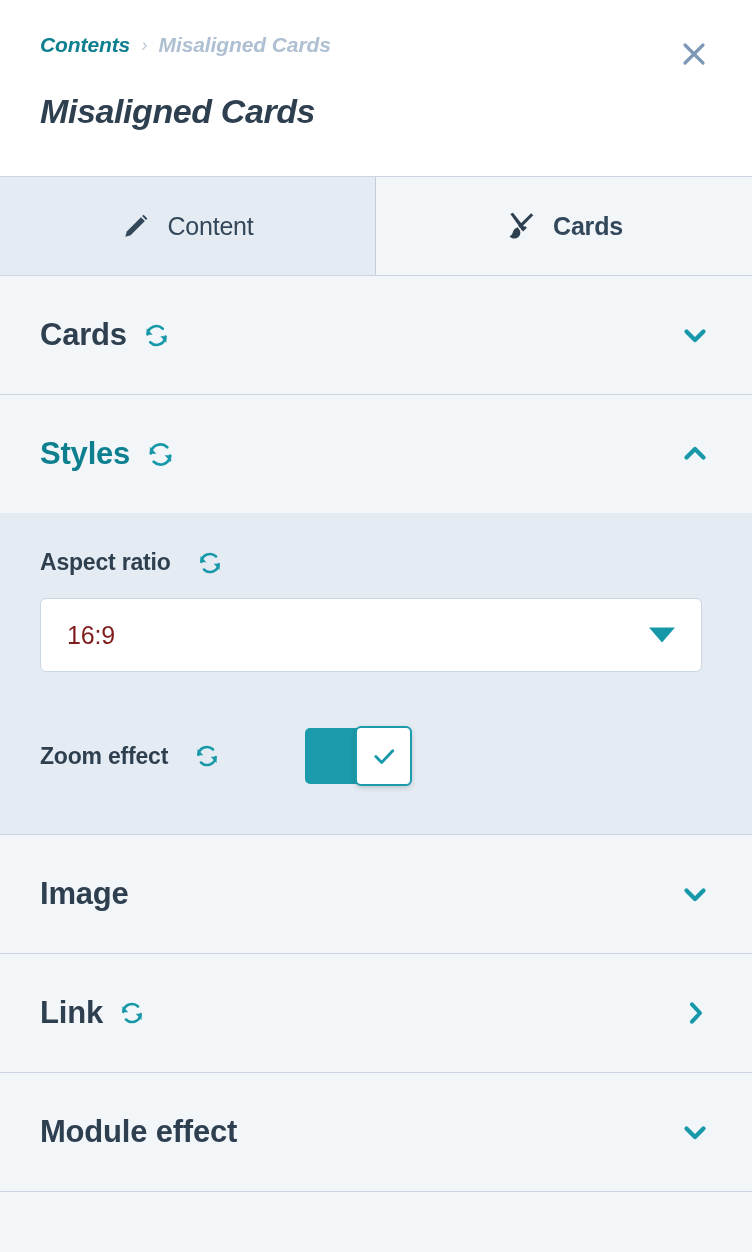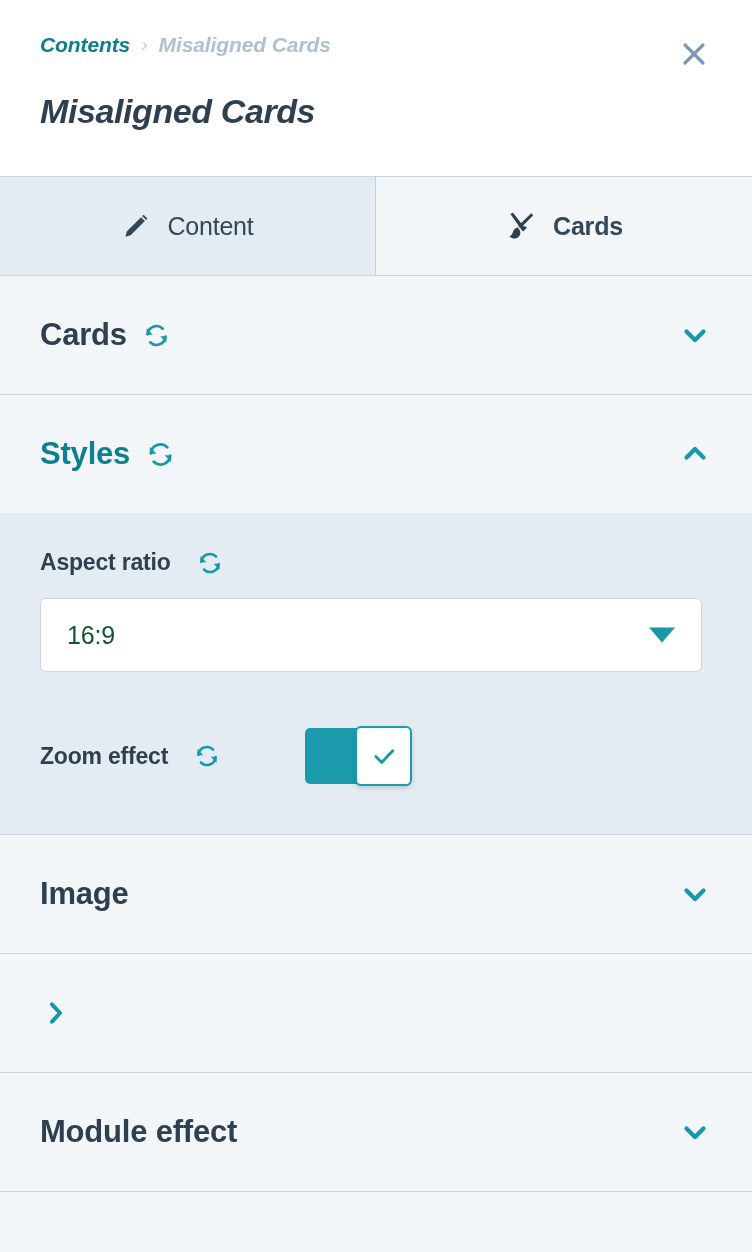--- a/index.html
+++ b/index.html
@@ -156,21 +156,21 @@
     background: #FFFFFF;
     border: 1px solid #CBD6E2;
     border-radius: 6px;
     display: flex;
     align-items: center;
     padding: 0 26px;
     cursor: pointer;
   }
   .select-value {
     font-size: 25px;
-    color: #14532d;
+    color: #7f1d1d;
     letter-spacing: -0.2px;
   }
   .select-caret {
     position: absolute;
     right: 26px;
     top: 50%;
     transform: translateY(-50%);
     width: 0; height: 0;
     border-left: 13px solid transparent;
     border-right: 13px solid transparent;
@@ -342,20 +342,29 @@
       <span class="chev">
         <svg width="34" height="34" viewBox="0 0 24 24">
           <path d="M6 9.5 L12 15.5 L18 9.5" stroke="#1698A9" stroke-width="3" fill="none" stroke-linecap="round" stroke-linejoin="round"></path>
         </svg>
       </span>
     </div>
   </div>
 
   <div class="section">
     <div class="section-header">
+      <div class="section-head-left">
+        <span class="section-title">Link</span>
+        <svg width="26" height="26" viewBox="0 0 24 24">
+          <path d="M4.0 11.0 A8 8 0 0 1 17.6 6.0" stroke="#1698A9" stroke-width="2.3" fill="none" stroke-linecap="round"></path>
+          <path d="M20.0 13.0 A8 8 0 0 1 6.4 18.0" stroke="#1698A9" stroke-width="2.3" fill="none" stroke-linecap="round"></path>
+          <path d="M3.2 5.6 L3.2 11.4 L8.6 11.4 Z" fill="#1698A9"></path>
+          <path d="M20.8 18.4 L20.8 12.6 L15.4 12.6 Z" fill="#1698A9"></path>
+        </svg>
+      </div>
       <span class="chev">
         <svg width="32" height="32" viewBox="0 0 24 24">
           <path d="M9 5.5 L15 12 L9 18.5" stroke="#1698A9" stroke-width="3" fill="none" stroke-linecap="round" stroke-linejoin="round"></path>
         </svg>
       </span>
     </div>
   </div>
 
   <div class="section">
     <div class="section-header">

